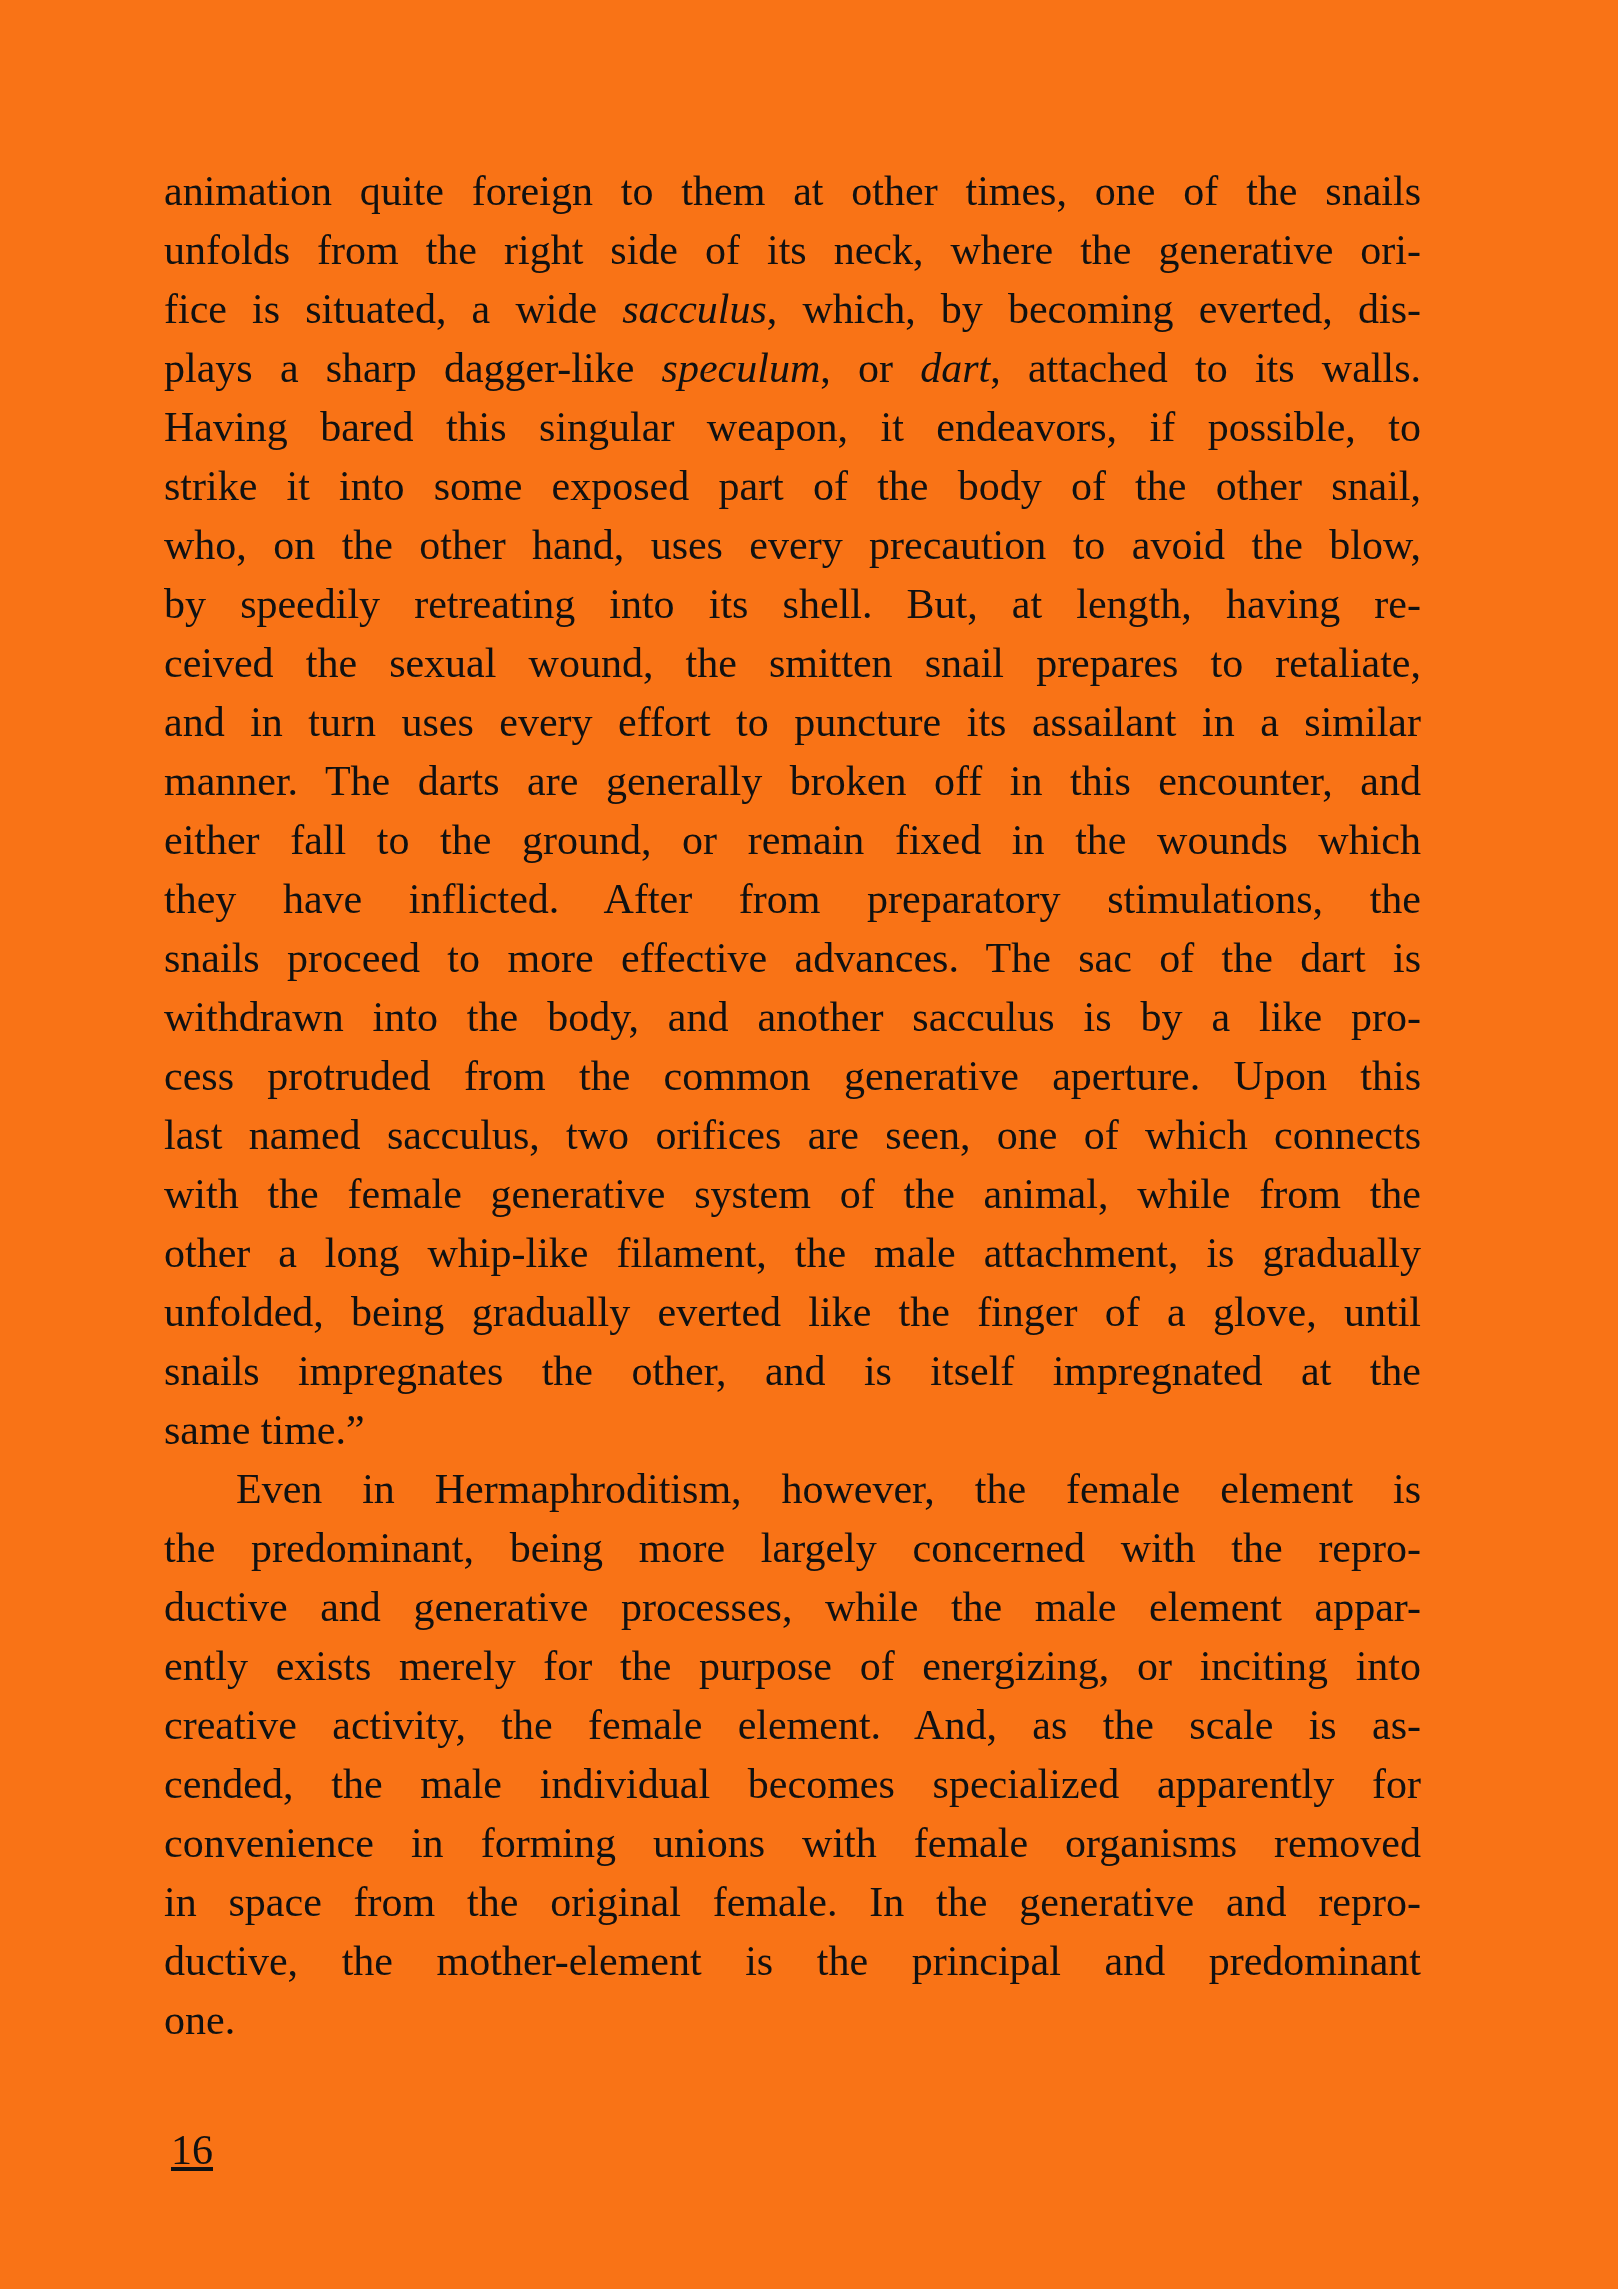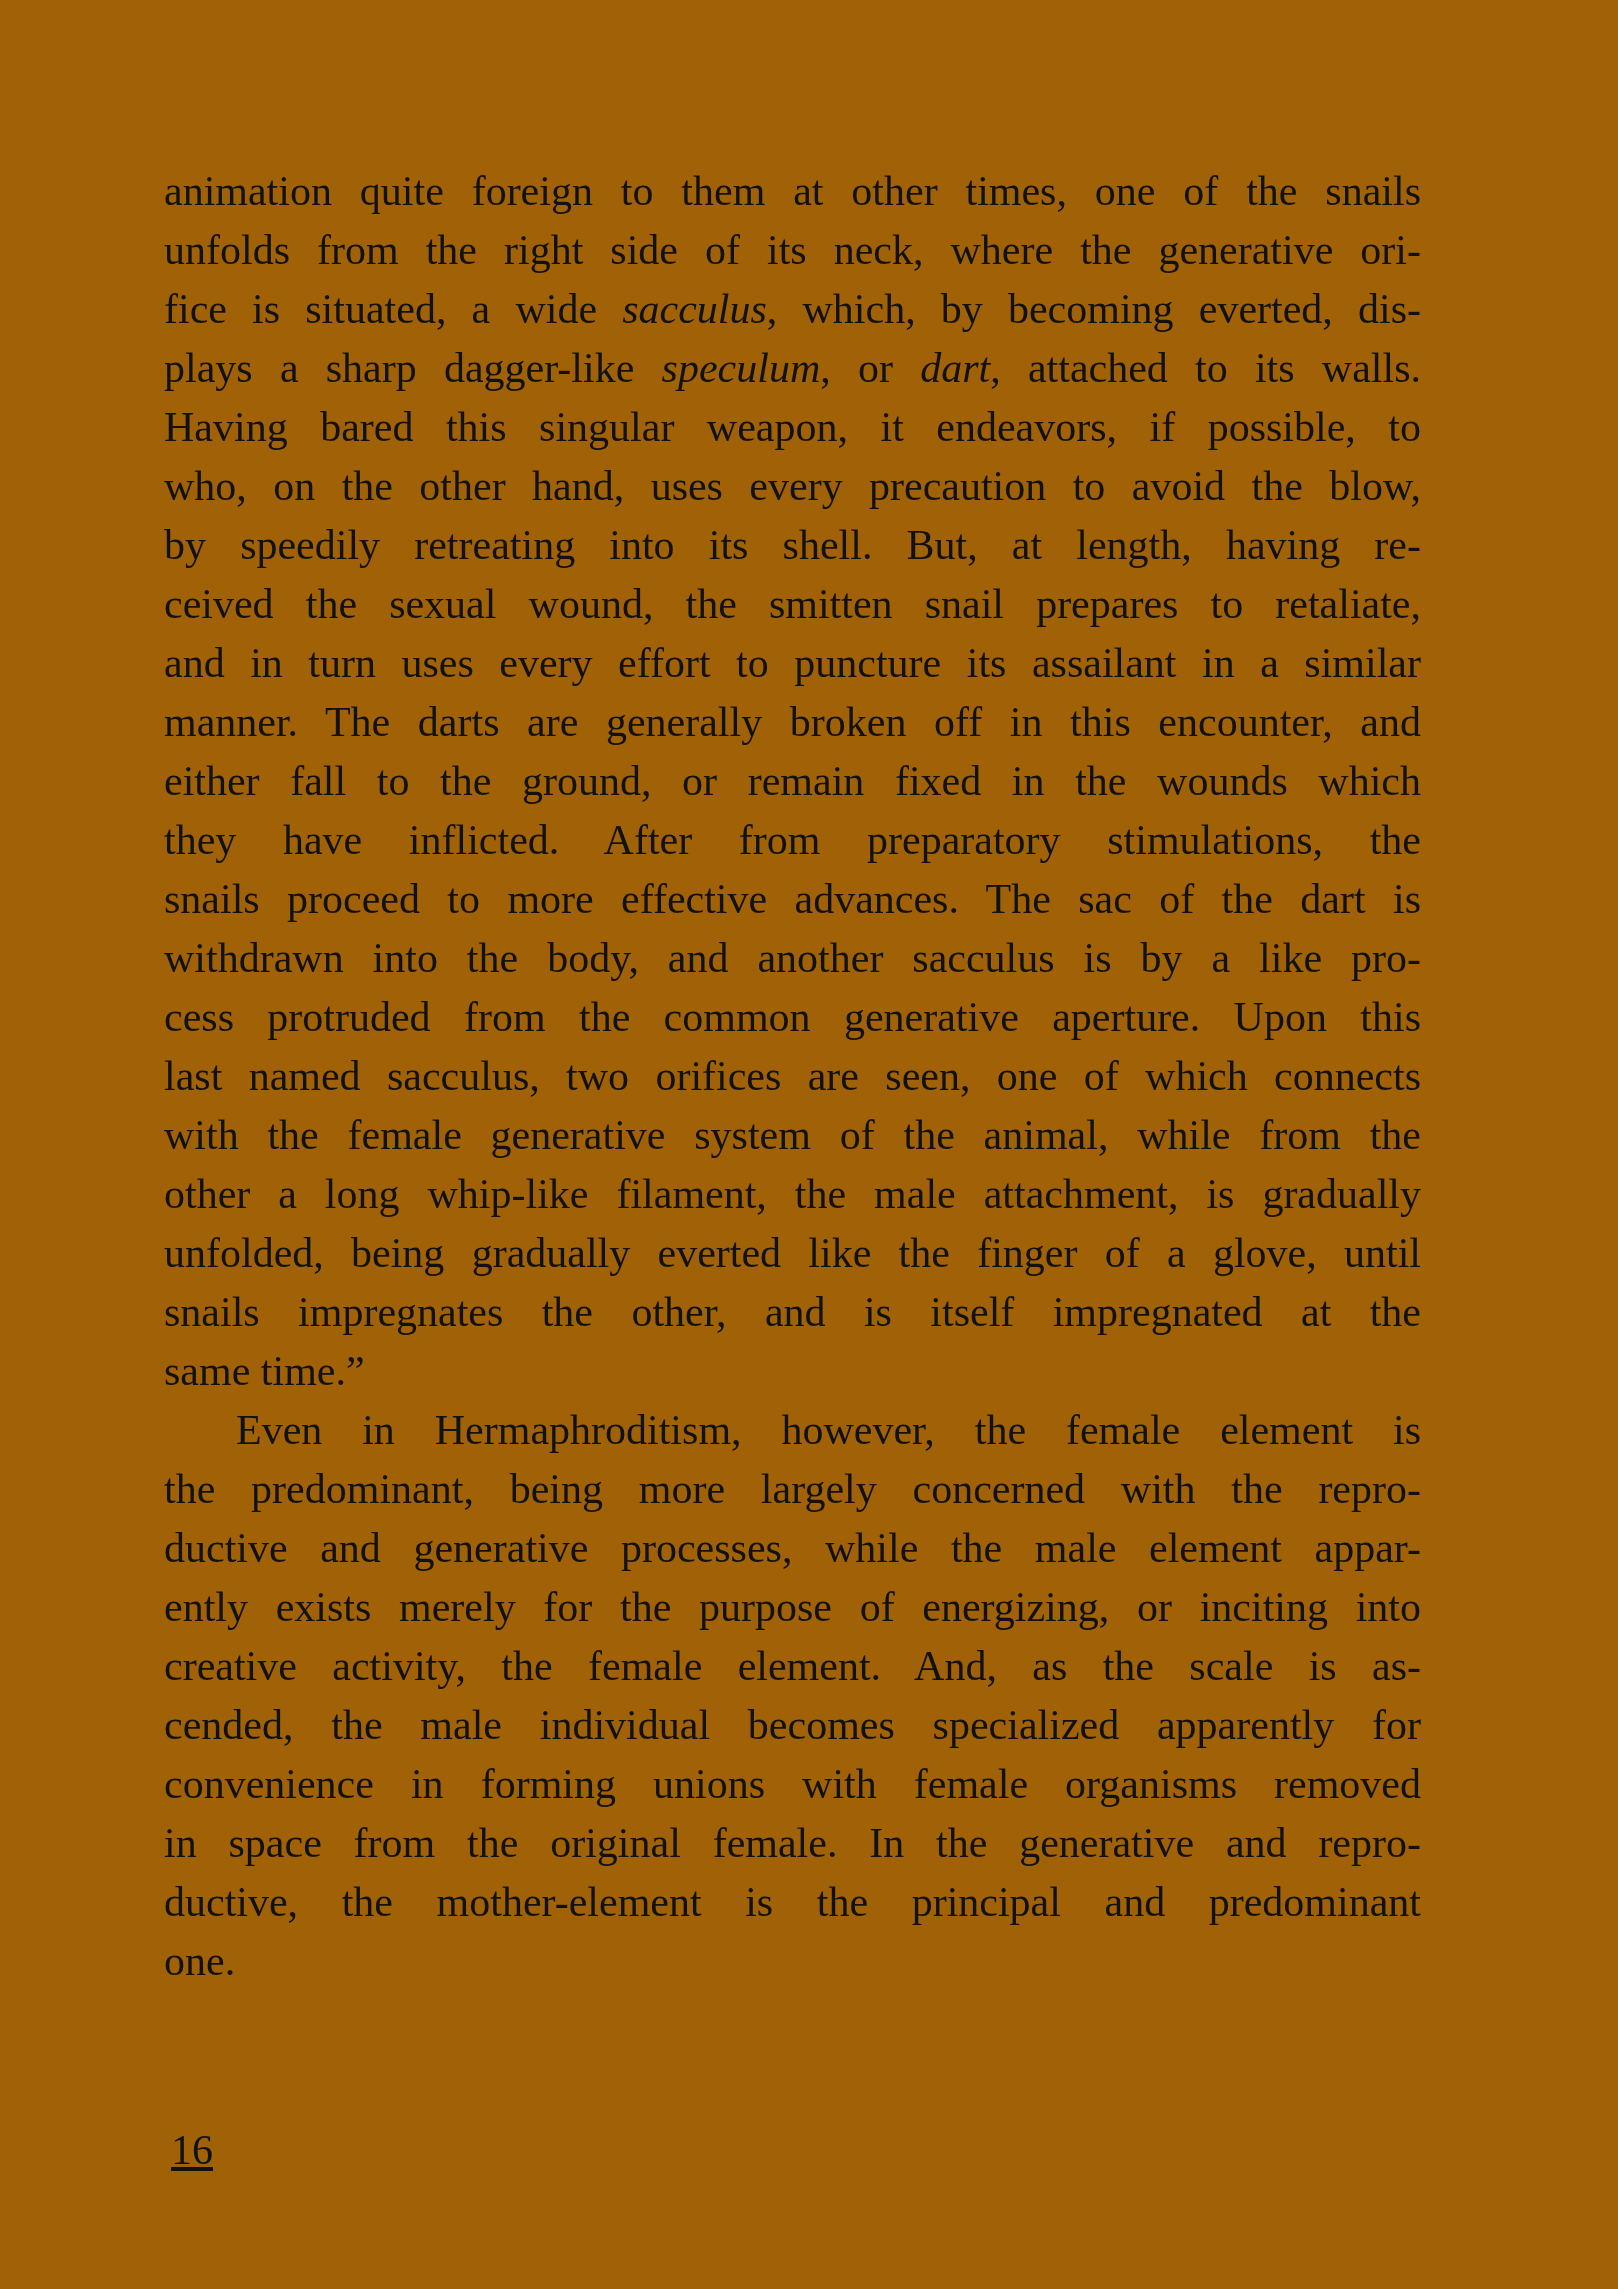--- a/index.html
+++ b/index.html
@@ -1,17 +1,17 @@
 <!DOCTYPE html>
 <html style="font-size:14.8px"><head>
 <meta charset="utf-8">
 <style>
   html, body { margin: 0; padding: 0; background: #ffffff; }
   body { width: 1619px; height: 2290px; position: relative; overflow: hidden; }
-  .page { position: absolute; left: 0; top: 0; width: 1619px; height: 2290px; background: #a16207; }
+  .page { position: absolute; left: 0; top: 0; width: 1619px; height: 2290px; background: #f97316; }
   .text-block {
     position: absolute; left: 164px; top: 162px; width: 1257px;
     font-family: "Liberation Serif", serif; font-size: 42px; color: #111111;
   }
   .line {
     display: block; height: 59px; line-height: 59px; white-space: nowrap;
     text-align: justify; text-align-last: justify; overflow: visible;
   }
   .line.last { text-align: center; text-align-last: left; }
   .line.indent { padding-left: 72px; }
@@ -25,20 +25,21 @@
 <body>
 
 <div class="page">
   <div class="text-block" id="text-block">
       <div>
         <span class="line">animation quite foreign to them at other times, one of the snails</span>
         <span class="line">unfolds from the right side of its neck, where the generative ori-</span>
         <span class="line">fice is situated, a wide <i>sacculus</i>, which, by becoming everted, dis-</span>
         <span class="line">plays a sharp dagger-like <i>speculum</i>, or <i>dart</i>, attached to its walls.</span>
         <span class="line">Having bared this singular weapon, it endeavors, if possible, to</span>
+        <span class="line">strike it into some exposed part of the body of the other snail,</span>
         <span class="line">who, on the other hand, uses every precaution to avoid the blow,</span>
         <span class="line">by speedily retreating into its shell. But, at length, having re-</span>
         <span class="line">ceived the sexual wound, the smitten snail prepares to retaliate,</span>
         <span class="line">and in turn uses every effort to puncture its assailant in a similar</span>
         <span class="line">manner. The darts are generally broken off in this encounter, and</span>
         <span class="line">either fall to the ground, or remain fixed in the wounds which</span>
         <span class="line">they have inflicted. After from preparatory stimulations, the</span>
         <span class="line">snails proceed to more effective advances. The sac of the dart is</span>
         <span class="line">withdrawn into the body, and another sacculus is by a like pro-</span>
         <span class="line">cess protruded from the common generative aperture. Upon this</span>

